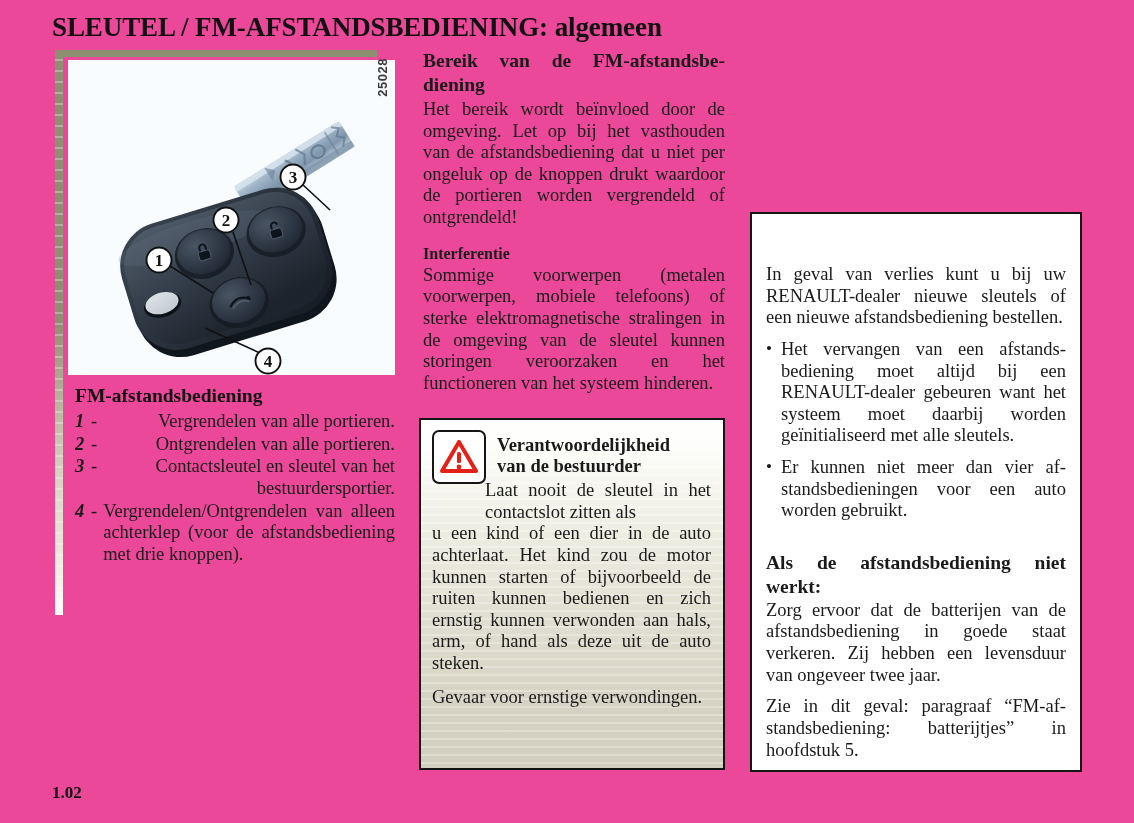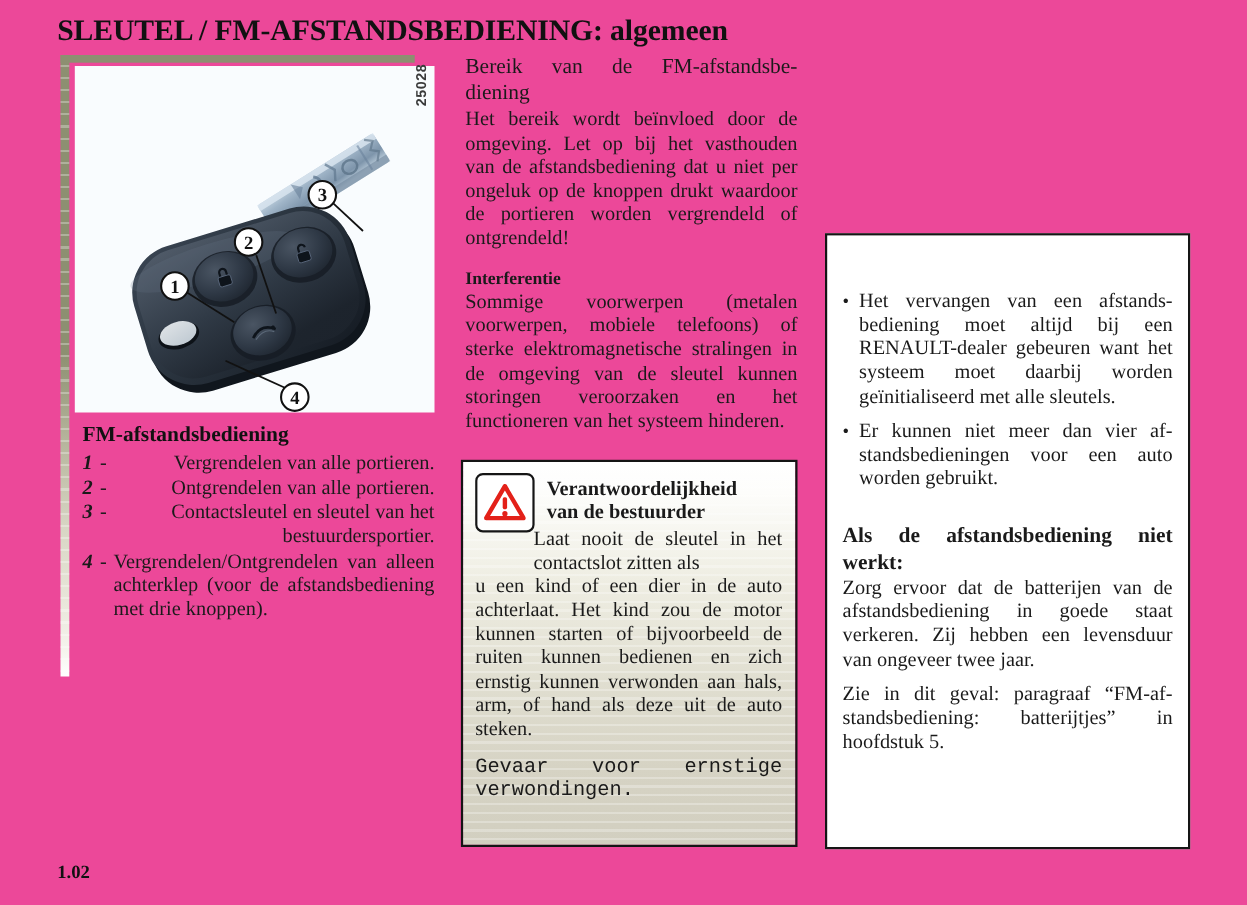--- a/index.html
+++ b/index.html
@@ -157,21 +157,21 @@
     flex: 1 1 auto;
     text-align: justify;
     text-justify: inter-word;
     hyphens: manual;
   }
   .legend-text.nojust { text-align: right; }
 
   
   .mid-h {
     font-size: 19.5px;
-    font-weight: normal;
+    font-weight: bold;
     line-height: 1.1;
     margin: 0 0 3px 0;
     text-align: justify;
     text-justify: inter-word;
   }
   .mid-h.h-spaced { text-align-last: justify; }
   .mid-p {
     font-size: 18.5px;
     line-height: 1.17;
     margin: 0 0 16px 0;
@@ -252,21 +252,20 @@
   }
   .warn-p.first {
     text-indent: 0;
     margin-top: -4px;
   }
   .warn-p.cont {
     margin-top: 0;
   }
   .warn-p.spaced {
     margin-top: 12px;
-    font-family: Liberation Mono, monospace;
   }
   .warn-indent-lines {
     margin-left: 53px;
   }
 
   
   .right-box {
     position: absolute;
     left: 750px;
     top: 212px;
@@ -499,20 +498,21 @@
       </div>
 
       <p class="warn-p first warn-indent-lines">Laat nooit de sleutel in het contactslot zitten als</p>
       <p class="warn-p cont">u een kind of een dier in de auto achterlaat. Het kind zou de mo­tor kunnen starten of bijvoor­beeld de ruiten kunnen bedienen en zich ernstig kunnen verwon­den aan hals, arm, of hand als deze uit de auto steken.</p>
       <p class="warn-p spaced">Gevaar voor ernstige verwondin­gen.</p>
     </div>
   </div>
 
   <div class="right-box">
     <div class="right-inner">
+      <p class="right-p">In geval van verlies kunt u bij uw RENAULT-dealer nieuwe sleutels of een nieuwe afstandsbediening bestellen.</p>
 
       <ul class="right-ul">
         <li class="right-li">
           <span class="bullet">•</span>
           <span class="li-text">Het vervangen van een afstands­bediening moet altijd bij een RENAULT-dealer gebeuren want het systeem moet daarbij worden geïnitialiseerd met alle sleutels.</span>
         </li>
         <li class="right-li">
           <span class="bullet">•</span>
           <span class="li-text">Er kunnen niet meer dan vier af­standsbedieningen voor een auto worden gebruikt.</span>
         </li>

